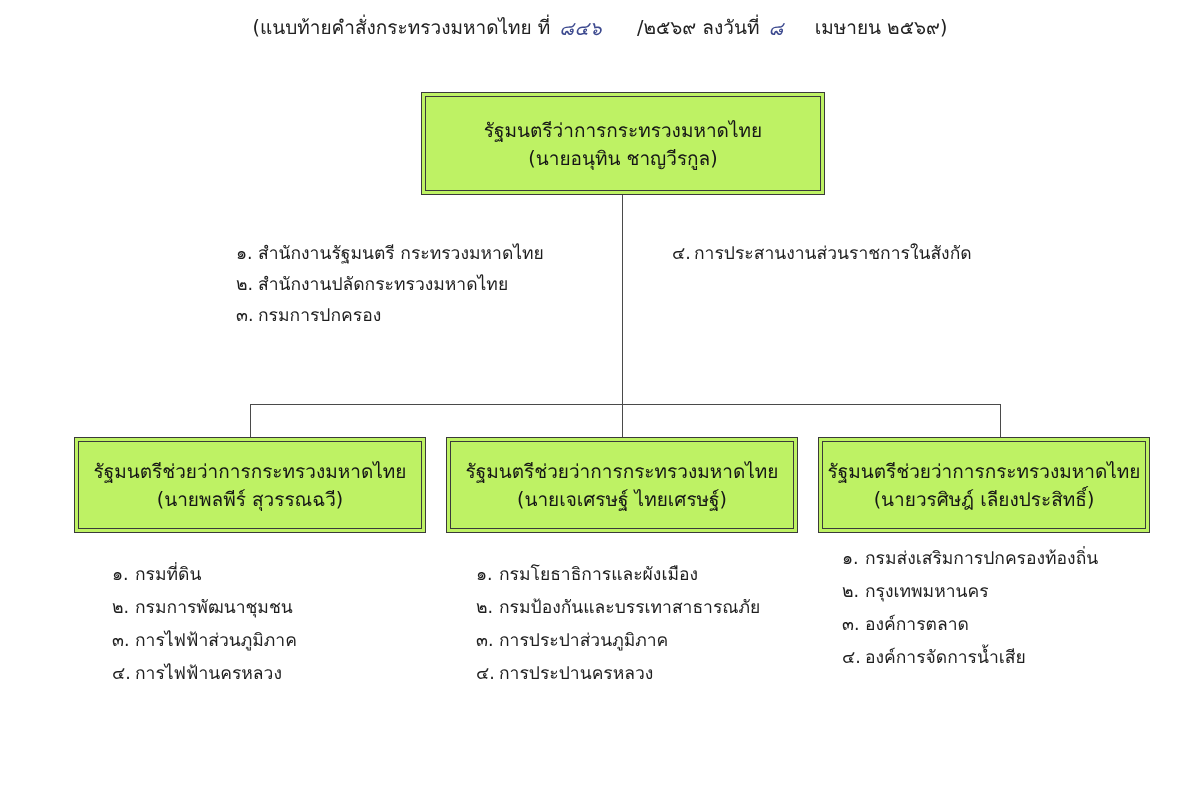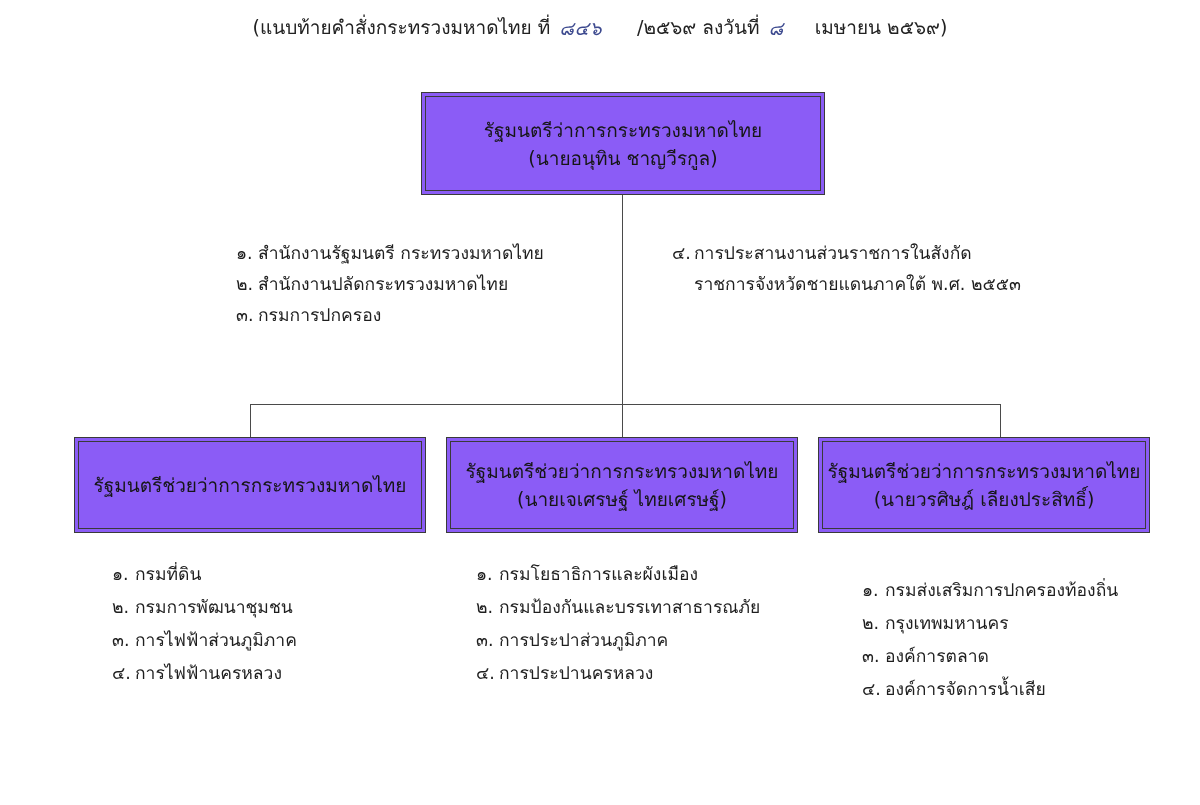--- a/index.html
+++ b/index.html
@@ -42,21 +42,21 @@
     position: relative;
     top: 1px;
   }
   .hw-pad-r { margin-right: 26px; }
   .hw-pad-r2 { margin-right: 22px; }
 
   
   .node-box {
     position: absolute;
     border: 1px solid #3a3a3a;
-    background: #8b5cf6;
+    background: #bef264;
     box-sizing: border-box;
     padding: 3px;
   }
   .node-box > .inner {
     border: 1px solid #3a3a3a;
     width: 100%;
     height: 100%;
     box-sizing: border-box;
     display: flex;
     flex-direction: column;
@@ -139,21 +139,21 @@
     font-size: 17.5px;
     line-height: 33px;
     color: #1f1f1f;
     white-space: nowrap;
   }
   .dept-list .li { display: block; }
   .dept-list .li .num { display: inline-block; min-width: 23px; }
 
   #dept-list-1 { left: 112px; top: 558px; }
   #dept-list-2 { left: 476px; top: 558px; }
-  #dept-list-3 { left: 842px; top: 574px; margin-left: 20px; }
+  #dept-list-3 { left: 842px; top: 542px; }
 </style>
 </head>
 <body>
 
 <div class="header-line">
   <span class="seg">(แนบท้ายคำสั่งกระทรวงมหาดไทย ที่</span>
   <span class="handwritten hw-pad-r">๘๔๖</span>
   <span class="seg">/๒๕๖๙</span>
   <span class="seg">ลงวันที่</span>
   <span class="handwritten hw-pad-r2">๘</span>
@@ -183,26 +183,26 @@
   </span>
   <span class="li">
     <span class="num">๓.</span><span>กรมการปกครอง</span>
   </span>
 </div>
 
 <div class="note-list" id="minister-notes-right">
   <span class="li">
     <span class="num">๔.</span><span>การประสานงานส่วนราชการในสังกัด</span>
   </span>
-  <span class="cont">ราชการจังหวัดชายแดนภาคใต้ พ.ศ. ๒๕๕๓</span>
 </div>
 
 <div class="node-box" id="deputy-box-1">
   <div class="inner">
     <div class="node-title">รัฐมนตรีช่วยว่าการกระทรวงมหาดไทย</div>
+    <div class="node-person">(นายพลพีร์  สุวรรณฉวี)</div>
   </div>
 </div>
 
 <div class="node-box" id="deputy-box-2">
   <div class="inner">
     <div class="node-title">รัฐมนตรีช่วยว่าการกระทรวงมหาดไทย</div>
     <div class="node-person">(นายเจเศรษฐ์  ไทยเศรษฐ์)</div>
   </div>
 </div>
 

